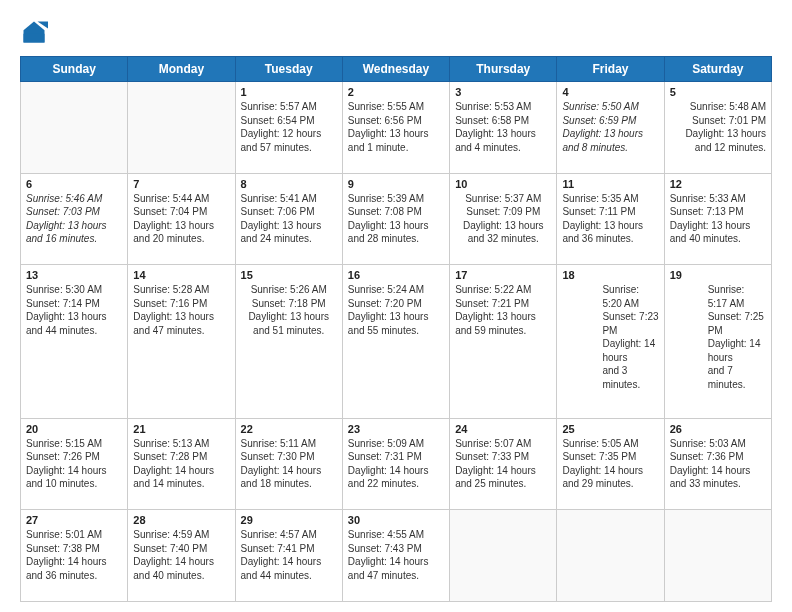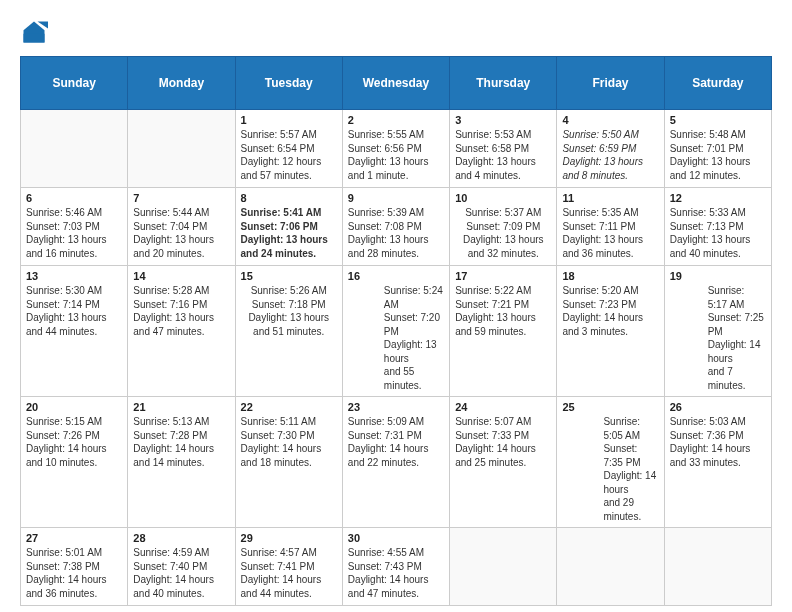--- a/index.html
+++ b/index.html
@@ -65,21 +65,21 @@
       border: 1px solid #ccc;
       border-collapse: collapse;
       width: 100%;
       table-layout: fixed;
     }
     .calendar th {
       background: #2176b8;
       color: #fff;
       text-align: center;
       font-size: 12px;
-      padding: 19px 2px;
+      padding: 5px 2px;
       border: 1px solid #1a5f9e;
       font-weight: bold;
     }
     .calendar td {
       border: 1px solid #ccc;
       vertical-align: top;
       padding: 4px 5px;
       font-size: 9.5px;
       color: #333;
       height: 78px;
@@ -164,44 +164,44 @@
           </td>
           <td>
             <span class="day-num">4</span>
             <div class="cell-text" style="white-space: pre-line; font-style: italic;">Sunrise: 5:50 AM
 Sunset: 6:59 PM
 Daylight: 13 hours
 and 8 minutes.</div>
           </td>
           <td>
             <span class="day-num">5</span>
-            <div class="cell-text" style="white-space: pre-line;">Sunrise: 5:48 AM
+            <div class="cell-text" style="white-space: pre-line; text-align: right;">Sunrise: 5:48 AM
 Sunset: 7:01 PM
 Daylight: 13 hours
 and 12 minutes.</div>
           </td>
         </tr>
         <tr class="week-row">
           <td>
             <span class="day-num">6</span>
-            <div class="cell-text" style="white-space: pre-line;">Sunrise: 5:46 AM
+            <div class="cell-text" style="white-space: pre-line; font-style: italic;">Sunrise: 5:46 AM
 Sunset: 7:03 PM
 Daylight: 13 hours
 and 16 minutes.</div>
           </td>
           <td>
             <span class="day-num">7</span>
             <div class="cell-text" style="white-space: pre-line;">Sunrise: 5:44 AM
 Sunset: 7:04 PM
 Daylight: 13 hours
 and 20 minutes.</div>
           </td>
           <td>
             <span class="day-num">8</span>
-            <div class="cell-text" style="white-space: pre-line; font-weight: bold;">Sunrise: 5:41 AM
+            <div class="cell-text" style="white-space: pre-line;">Sunrise: 5:41 AM
 Sunset: 7:06 PM
 Daylight: 13 hours
 and 24 minutes.</div>
           </td>
           <td>
             <span class="day-num">9</span>
             <div class="cell-text" style="white-space: pre-line;">Sunrise: 5:39 AM
 Sunset: 7:08 PM
 Daylight: 13 hours
 and 28 minutes.</div>
@@ -245,35 +245,35 @@
           </td>
           <td>
             <span class="day-num">15</span>
             <div class="cell-text" style="white-space: pre-line; text-align: center;">Sunrise: 5:26 AM
 Sunset: 7:18 PM
 Daylight: 13 hours
 and 51 minutes.</div>
           </td>
           <td>
             <span class="day-num">16</span>
-            <div class="cell-text" style="white-space: pre-line; margin-left: 36px;">Sunrise: 5:24 AM
+            <div class="cell-text" style="white-space: pre-line;">Sunrise: 5:24 AM
 Sunset: 7:20 PM
 Daylight: 13 hours
 and 55 minutes.</div>
           </td>
           <td>
             <span class="day-num">17</span>
             <div class="cell-text" style="white-space: pre-line;">Sunrise: 5:22 AM
 Sunset: 7:21 PM
 Daylight: 13 hours
 and 59 minutes.</div>
           </td>
           <td>
             <span class="day-num">18</span>
-            <div class="cell-text" style="white-space: pre-line;">Sunrise: 5:20 AM
+            <div class="cell-text" style="white-space: pre-line; margin-left: 40px;">Sunrise: 5:20 AM
 Sunset: 7:23 PM
 Daylight: 14 hours
 and 3 minutes.</div>
           </td>
           <td>
             <span class="day-num">19</span>
             <div class="cell-text" style="white-space: pre-line; margin-left: 38px;">Sunrise: 5:17 AM
 Sunset: 7:25 PM
 Daylight: 14 hours
 and 7 minutes.</div>
@@ -310,21 +310,21 @@
           </td>
           <td>
             <span class="day-num">24</span>
             <div class="cell-text" style="white-space: pre-line;">Sunrise: 5:07 AM
 Sunset: 7:33 PM
 Daylight: 14 hours
 and 25 minutes.</div>
           </td>
           <td>
             <span class="day-num">25</span>
-            <div class="cell-text" style="white-space: pre-line; margin-left: 41px;">Sunrise: 5:05 AM
+            <div class="cell-text" style="white-space: pre-line;">Sunrise: 5:05 AM
 Sunset: 7:35 PM
 Daylight: 14 hours
 and 29 minutes.</div>
           </td>
           <td>
             <span class="day-num">26</span>
             <div class="cell-text" style="white-space: pre-line;">Sunrise: 5:03 AM
 Sunset: 7:36 PM
 Daylight: 14 hours
 and 33 minutes.</div>

